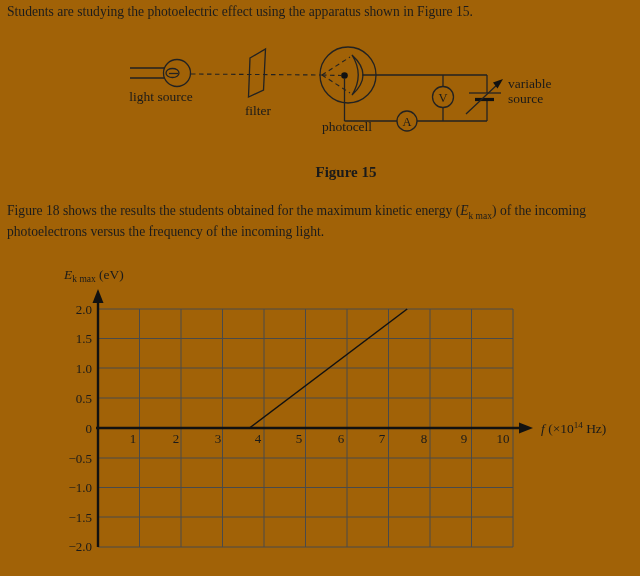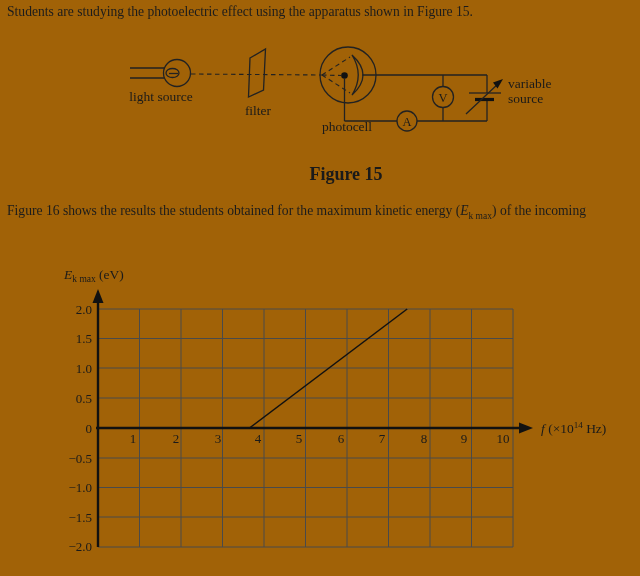--- a/index.html
+++ b/index.html
@@ -4,21 +4,21 @@
 <style>
   html,body{margin:0;padding:0;}
   body{background:#ffffff;}
   #page{
     position:relative;width:640px;height:576px;background:#a16207;
     font-family:"Liberation Serif","DejaVu Serif",serif;color:#1a1a1a;overflow:hidden;
   }
   .bodytext{position:absolute;font-size:13.6px;line-height:16.5px;color:#1c1c1c;}
   #intro{left:7px;top:4px;width:620px;}
   #fig15-caption{position:absolute;left:346px;top:164px;transform:translateX(-50%);
-    font-weight:bold;font-size:18px;white-space:nowrap;}
+    font-weight:bold;font-size:15px;white-space:nowrap;}
   #para2{left:7px;top:203px;width:622px;}
   svg text{font-family:"Liberation Serif","DejaVu Serif",serif;fill:#1a1a1a;}
   .wire{stroke:#222;stroke-width:1.3;fill:none;}
   .dash{stroke:#222;stroke-width:1.1;fill:none;stroke-dasharray:4.5 3.5;}
   .gridline{stroke:#4a4a4a;stroke-width:1;}
   .axis{stroke:#111;stroke-width:2.4;}
   sub{font-size:9.5px;}
 </style>
 </head>
 <body>
@@ -80,21 +80,22 @@
       <line class="wire" x1="466" y1="79" x2="499" y2="48"></line>
       <polygon points="503,44 497.5,53.5 493,47.5" fill="#111"></polygon>
     </g>
     <text x="508" y="53" font-size="13.5">variable</text>
     <text x="508" y="68" font-size="13.5">source</text>
   </svg>
 
   <div id="fig15-caption">Figure 15</div>
 
   <div id="para2" class="bodytext">
-    <span>Figure 16 shows the results the students obtained for the maximum kinetic energy (</span><i>E</i><sub>k max</sub><span>) of the incoming</span><br>
+    <span>Figure 18 shows the results the students obtained for the maximum kinetic energy (</span><i>E</i><sub>k max</sub><span>) of the incoming</span><br>
+    <span>photoelectrons versus the frequency of the incoming light.</span>
   </div>
 
   <svg style="position:absolute;left:0;top:255px;" width="640" height="321" viewBox="0 0 640 321">
 
     <g>
       <line class="gridline" x1="98" y1="54" x2="98" y2="292"></line>
       <line class="gridline" x1="139.5" y1="54" x2="139.5" y2="292"></line>
       <line class="gridline" x1="181" y1="54" x2="181" y2="292"></line>
       <line class="gridline" x1="222.5" y1="54" x2="222.5" y2="292"></line>
       <line class="gridline" x1="264" y1="54" x2="264" y2="292"></line>

